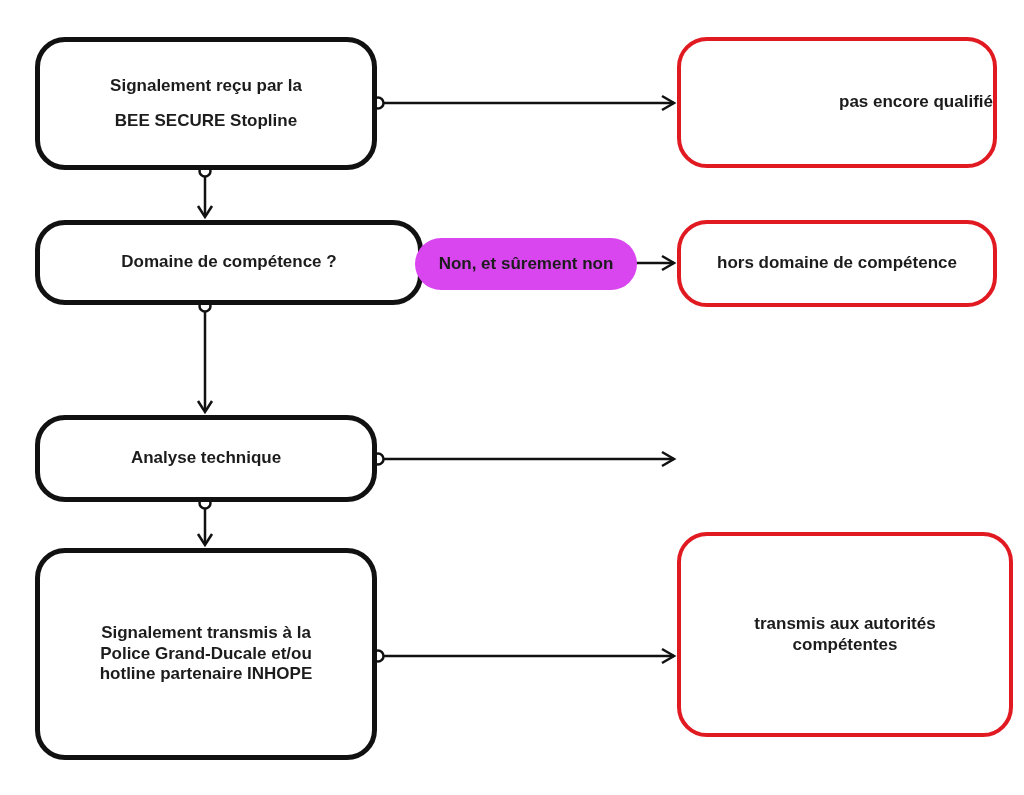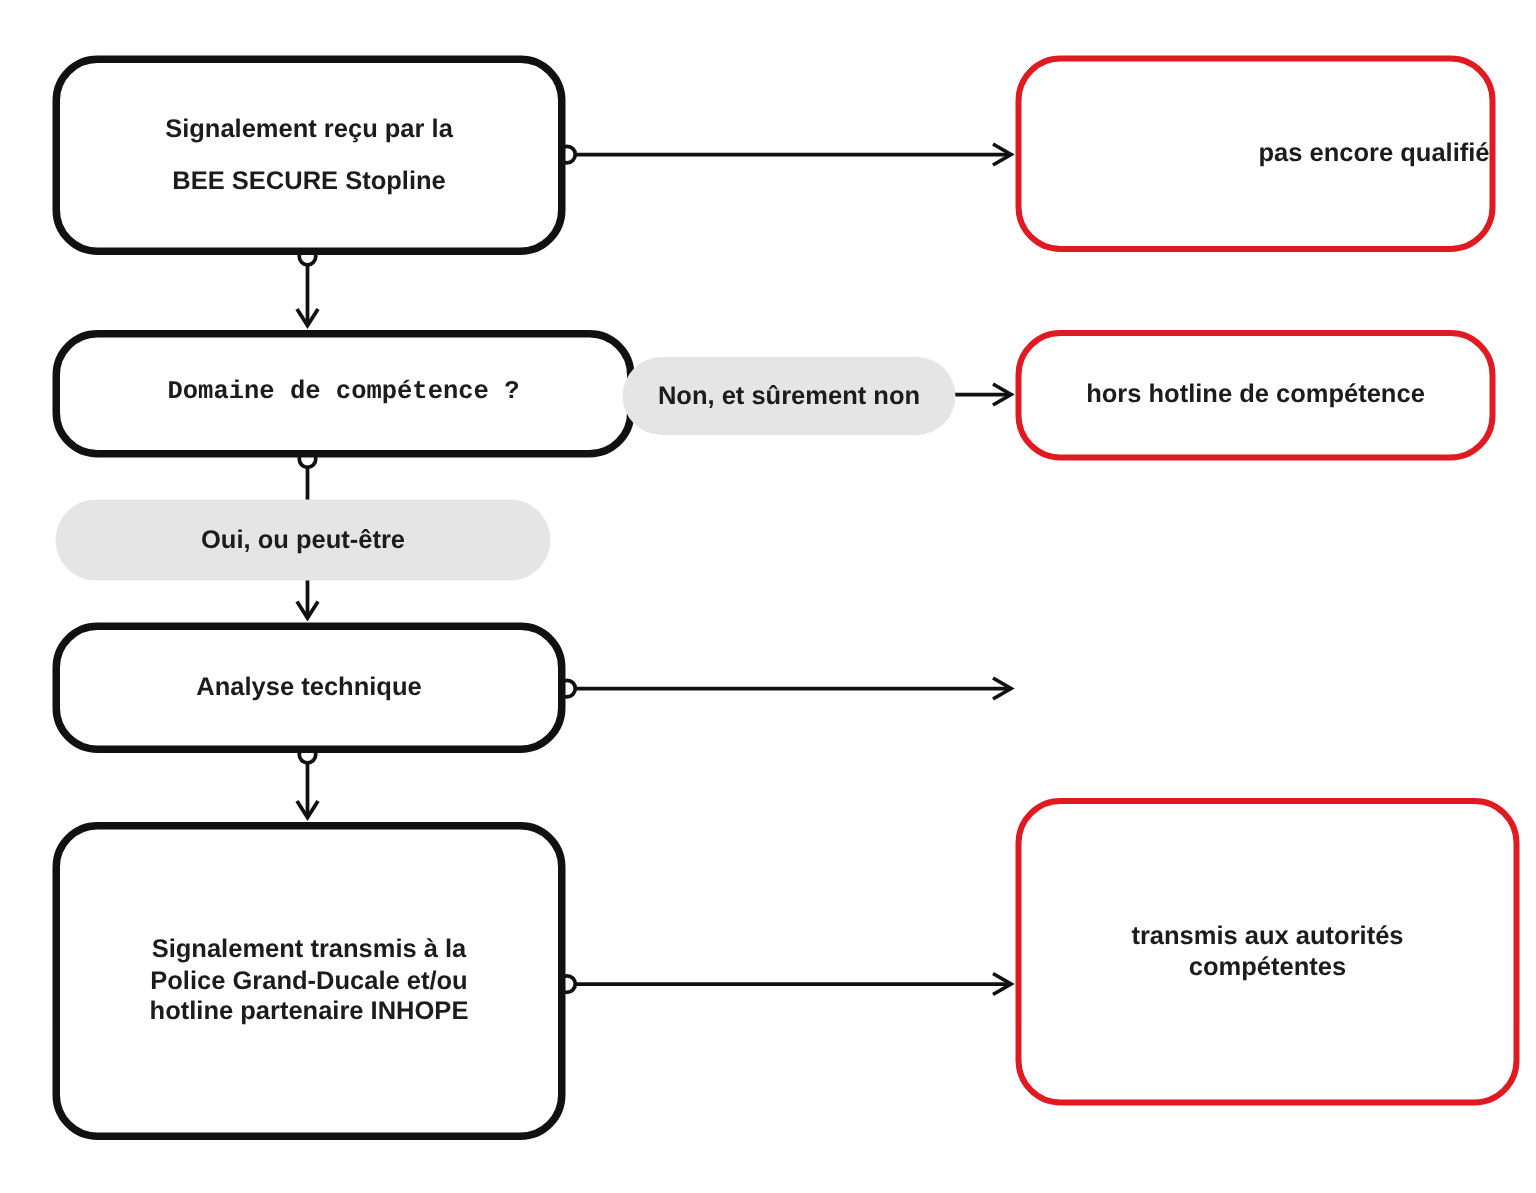--- a/index.html
+++ b/index.html
@@ -27,32 +27,32 @@
     border:5px solid #111111;
     border-radius:30px;
   }
   .outcome{
     border:4px solid #e11a22;
     border-radius:30px;
   }
   .pill{
     position:absolute;
     display:flex;justify-content:center;align-items:center;
-    background:#e5e5e5;
+    background:#d946ef;
     border-radius:999px;
     font-weight:bold;
     font-size:17px;
     text-align:center;
     z-index:3;
   }
   .line{ line-height:1.2em; }
 
   
   .p1{left:35px;top:37px;width:342px;height:133px;gap:15px;}
-  .p2{left:35px;top:220px;width:388px;height:85px;font-family:Liberation Mono, monospace;}
+  .p2{left:35px;top:220px;width:388px;height:85px;}
   .p3{left:35px;top:415px;width:342px;height:87px;}
   .p4{left:35px;top:548px;width:342px;height:212px;}
 
   
   .s1{left:677px;top:37px;width:320px;height:131px;align-items:flex-end;}
   .s2{left:677px;top:220px;width:320px;height:87px;}
   .s3{left:677px;top:413px;width:320px;height:90px;}
   .s4{left:677px;top:532px;width:336px;height:205px;}
 
   
@@ -126,30 +126,27 @@
     <span class="line">Signalement transmis à la</span>
     <span class="line">Police Grand-Ducale et/ou</span>
     <span class="line">hotline partenaire INHOPE</span>
   </div>
 
   <div class="box outcome s1">
     <span class="line">pas encore qualifié</span>
   </div>
 
   <div class="box outcome s2">
-    <span class="line">hors hotline de compétence</span>
+    <span class="line">hors domaine de compétence</span>
   </div>
 
 
   <div class="box outcome s4">
     <span class="line">transmis aux autorités</span>
     <span class="line">compétentes</span>
   </div>
 
   <div class="pill pill-non">
     <span>Non, et sûrement non</span>
   </div>
 
-  <div class="pill pill-oui">
-    <span>Oui, ou peut-être</span>
-  </div>
 
 </div>
 
 </body></html>

